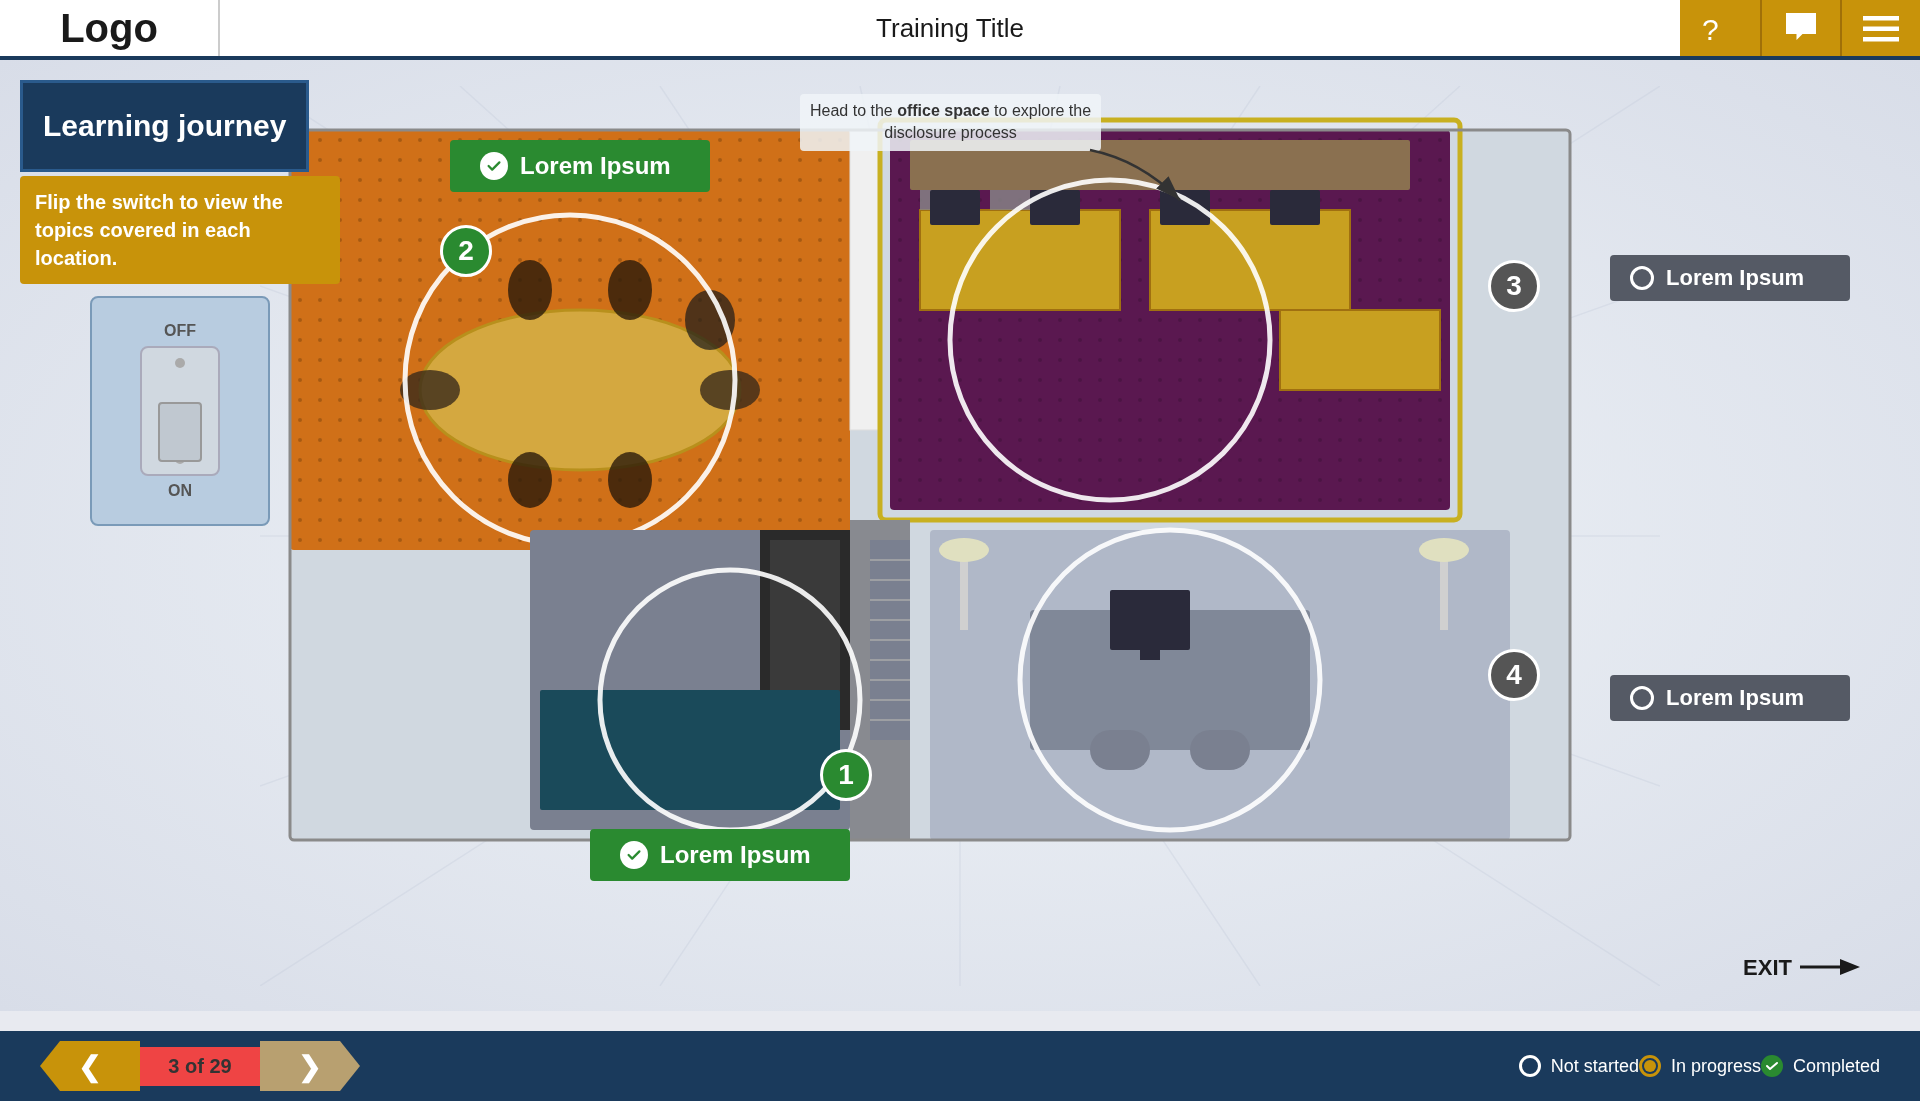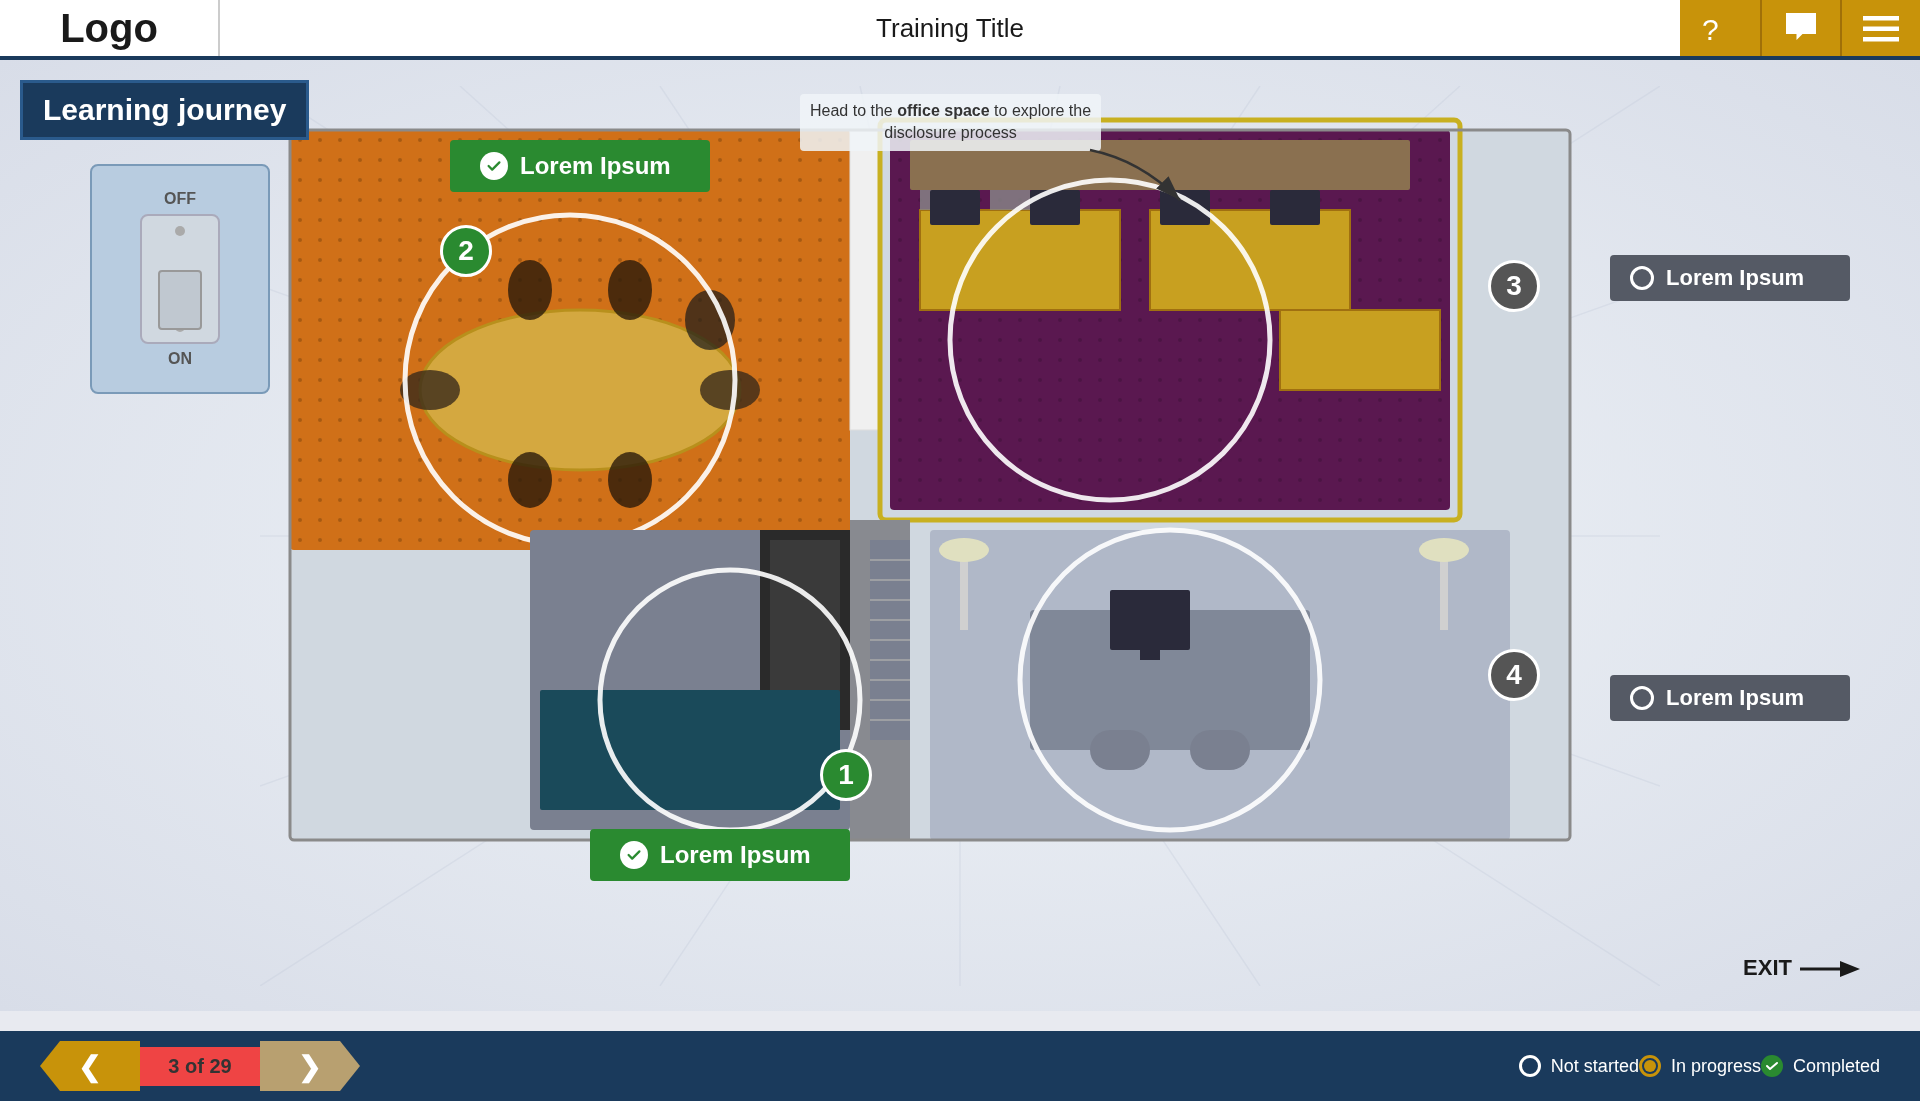--- a/index.html
+++ b/index.html
@@ -81,24 +81,24 @@
       top: 20px;
       left: 20px;
       width: 320px;
       z-index: 10;
     }
     #learning-journey-title {
       background: #1a3a5c;
       color: white;
       font-size: 30px;
       font-weight: bold;
-      padding: 10px 20px;
+      padding: 26px 20px;
       border: 3px solid #2a5a8c;
       display: inline-block;
-      margin-bottom: 12px;
+      margin-bottom: 4px;
     }
     #flip-instruction {
       background: #c8930a;
       color: white;
       font-size: 20px;
       font-weight: bold;
       padding: 12px 15px;
       margin-top: 0;
       line-height: 1.4;
       border-radius: 4px;
@@ -243,21 +243,21 @@
       flex-shrink: 0;
     }
 
     
     #exit-area {
       position: absolute;
       bottom: 30px;
       right: 60px;
       z-index: 12;
       display: flex;
-      align-items: flex-end;
+      align-items: flex-start;
       gap: 8px;
     }
     #exit-text {
       font-size: 22px;
       font-weight: bold;
       color: #1a1a1a;
     }
 
     
     #footer {
@@ -411,20 +411,21 @@
       <line x1="700" y1="450" x2="1400" y2="700" stroke="#c0c8d8" stroke-width="1.5"></line>
       <line x1="700" y1="450" x2="1400" y2="900" stroke="#c0c8d8" stroke-width="1.5"></line>
       <line x1="700" y1="450" x2="400" y2="900" stroke="#c0c8d8" stroke-width="1.5"></line>
       <line x1="700" y1="450" x2="700" y2="900" stroke="#c0c8d8" stroke-width="1.5"></line>
       <line x1="700" y1="450" x2="1000" y2="900" stroke="#c0c8d8" stroke-width="1.5"></line>
     </g>
   </svg>
 
   <div id="left-panel">
     <div id="learning-journey-title">Learning journey</div>
+    <div id="flip-instruction">Flip the switch to view the topics covered in each location.</div>
     
     <div id="switch-panel">
       <div id="switch-label-off">OFF</div>
       <div id="switch-body">
         <div class="switch-dot"></div>
         <div id="switch-knob"></div>
         <div class="switch-dot"></div>
       </div>
       <div id="switch-label-on">ON</div>
     </div>

